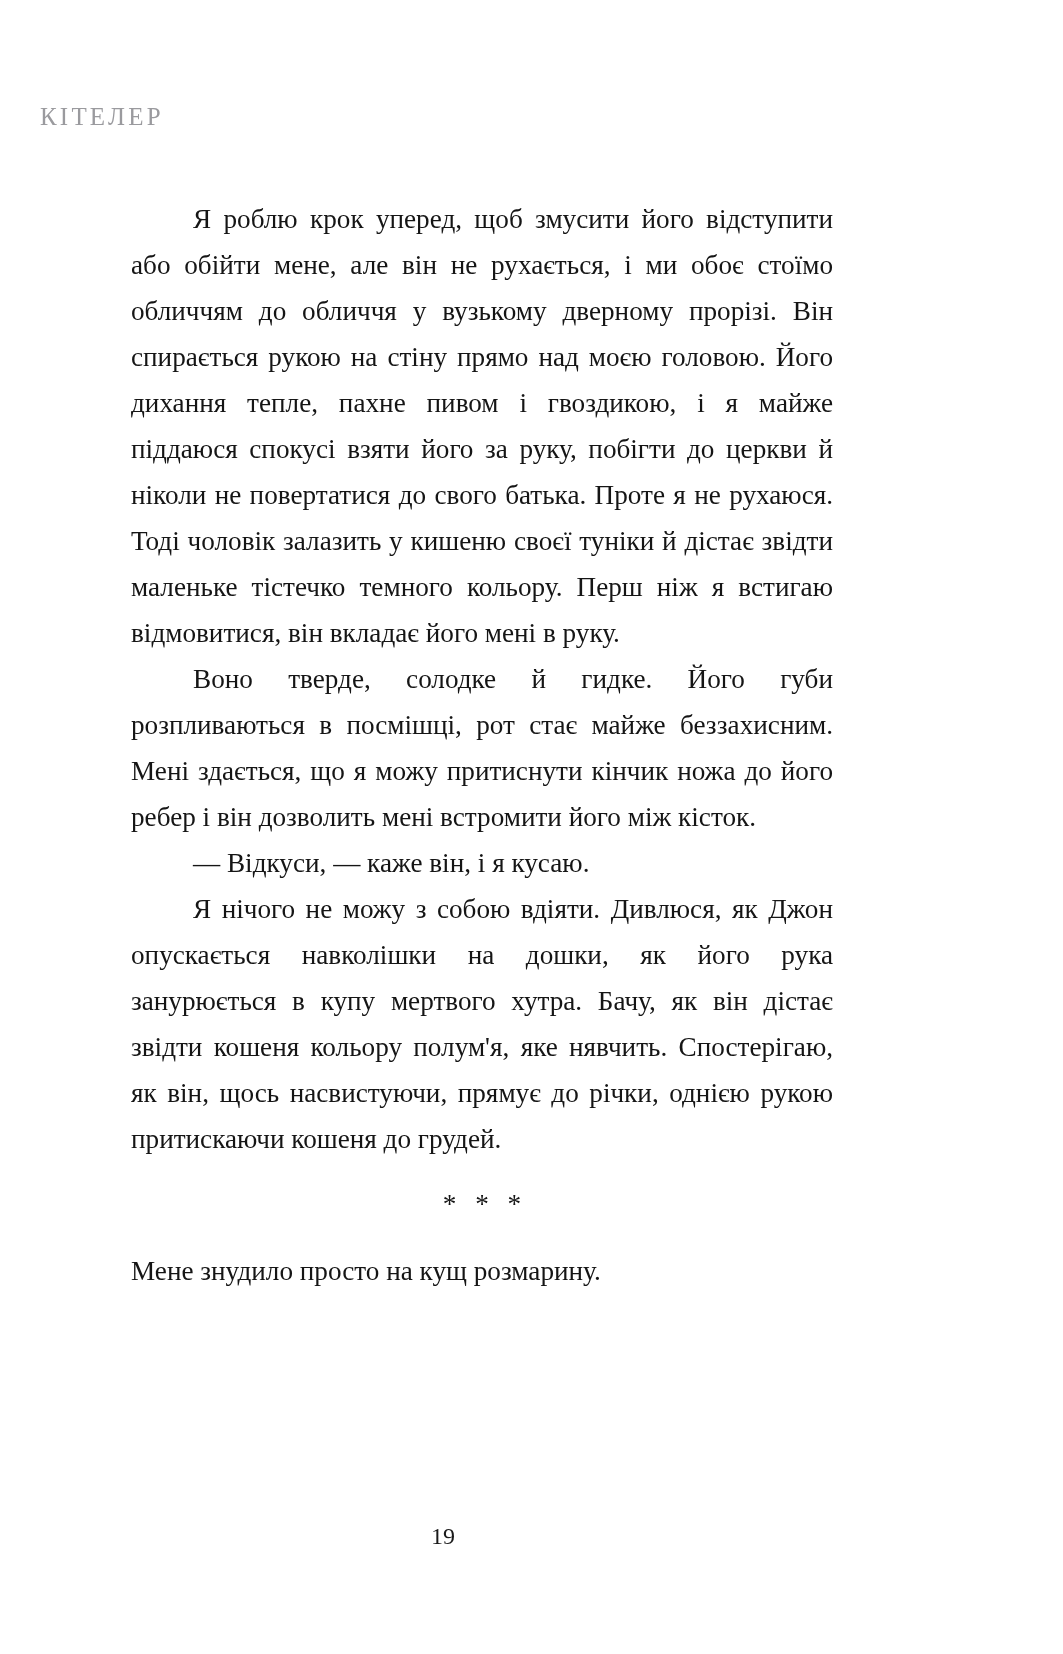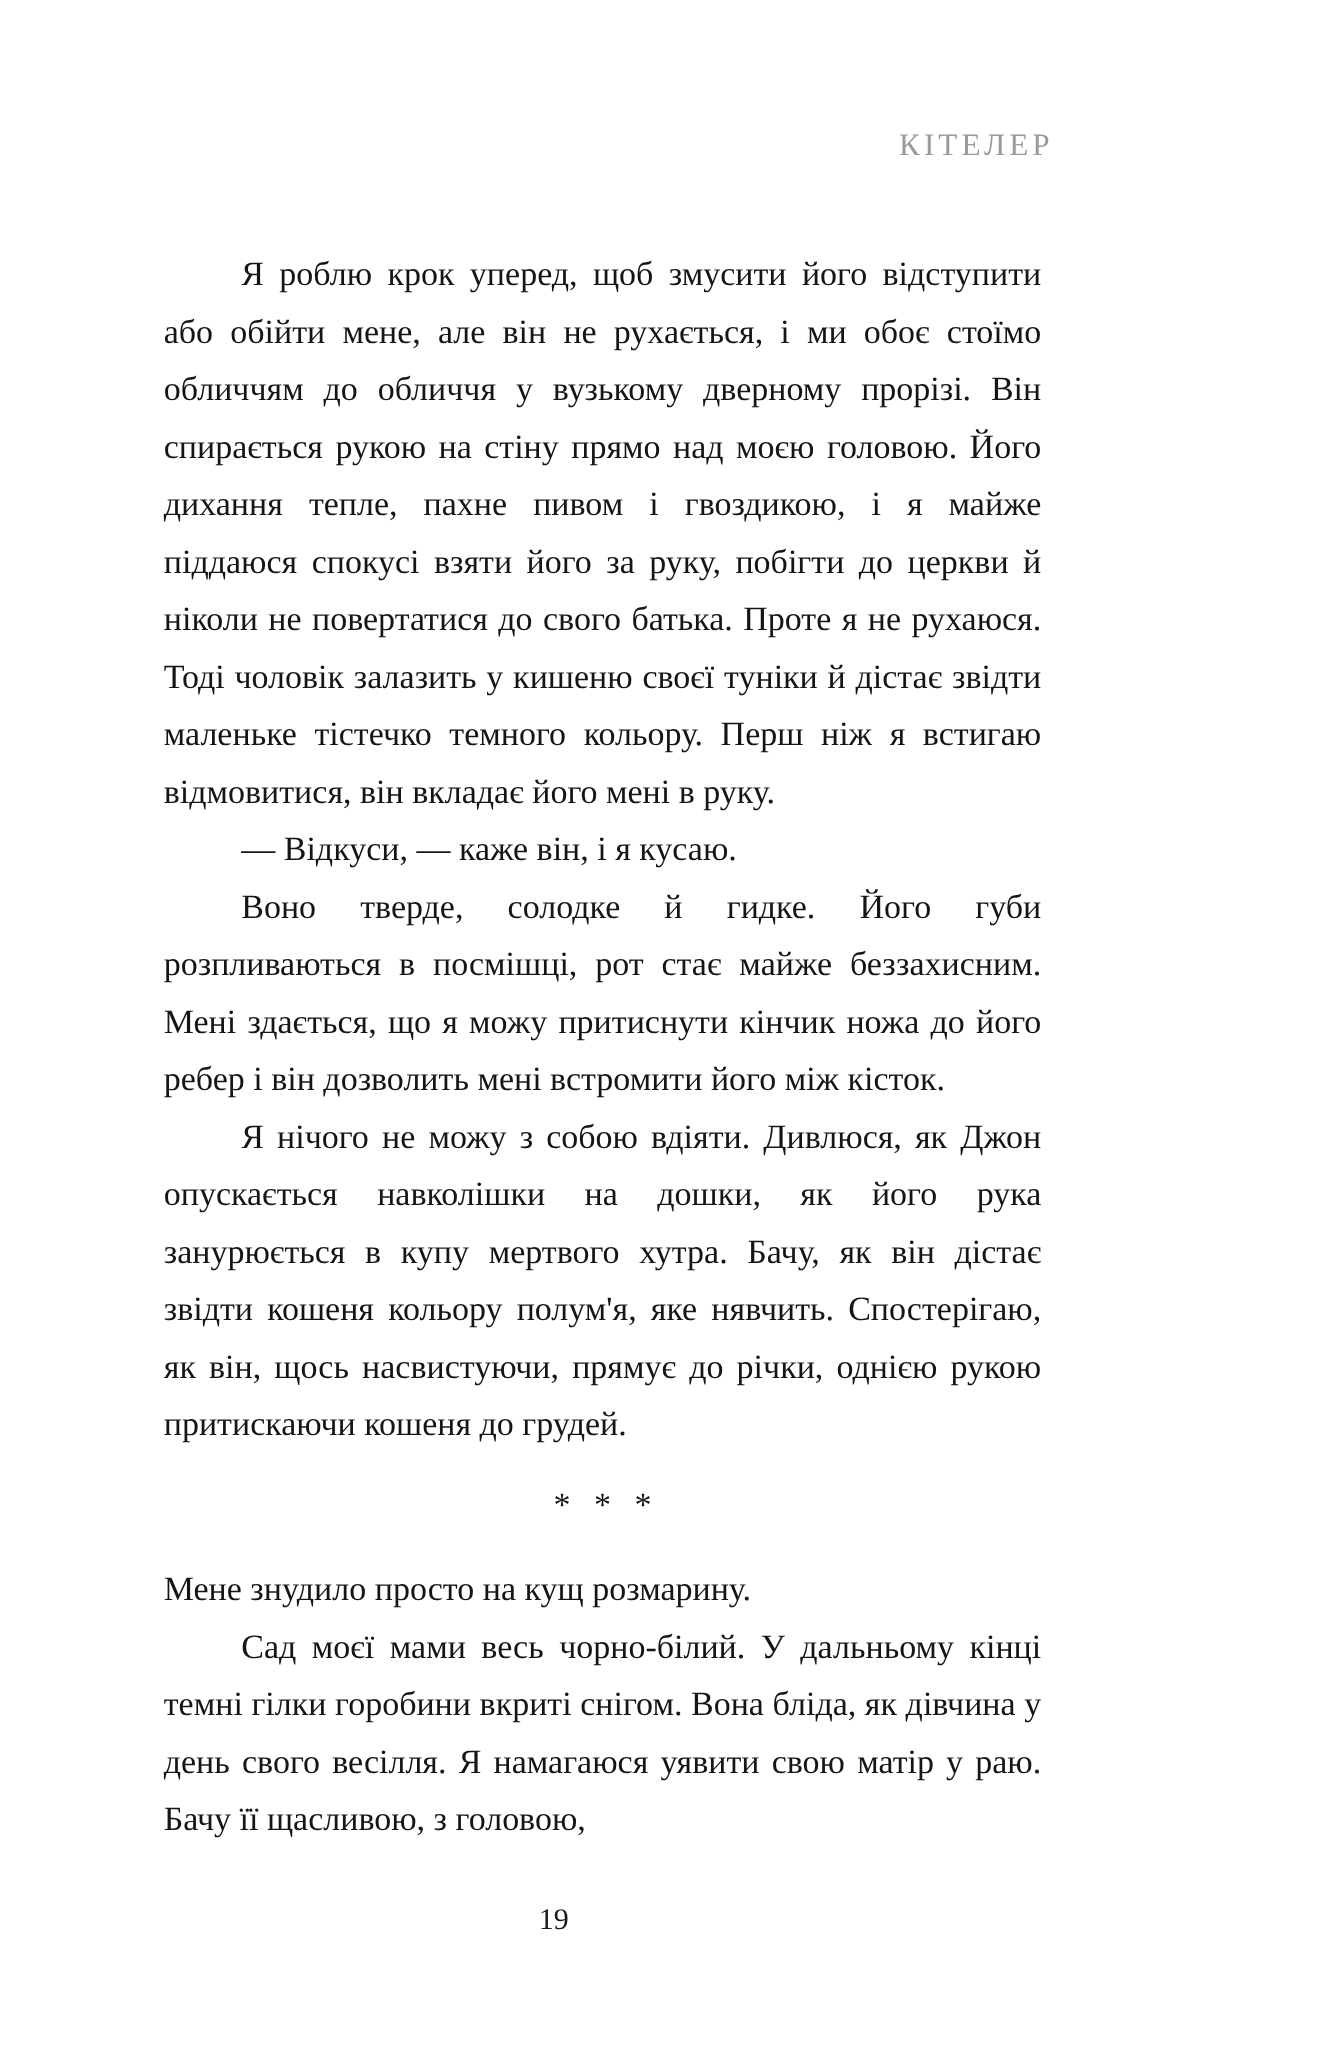--- a/index.html
+++ b/index.html
@@ -17,27 +17,28 @@
     box-sizing: border-box;
     overflow: hidden;
   }
 
   
   .running-header {
     position: absolute;
     top: 104px;
     left: 0;
     width: 843px;
-    text-align: right;
+    text-align: left;
     font-family: "Liberation Serif", "DejaVu Serif", serif;
     font-size: 25px;
     letter-spacing: 3.2px;
     color: #9a9a9e;
     line-height: 1;
     white-space: pre;
+    padding-left: 40px;
   }
 
   
   .text-block {
     position: absolute;
     top: 196px;
     left: 131px;
     width: 702px;
   }
 
@@ -95,30 +96,29 @@
 <body>
 
 <div class="page">
 
   <div class="running-header">КІТЕЛЕР</div>
 
   <div class="text-block">
 
     <p class="para last-line-left">Я роблю крок уперед, щоб змусити його відступити або обійти мене, але він не рухається, і ми обоє стоїмо обличчям до обличчя у вузькому дверному прорізі. Він спирається рукою на стіну прямо над моєю головою. Його дихання тепле, пахне пивом і гвоздикою, і я майже піддаюся спокусі взяти його за руку, побігти до церкви й ніколи не повертатися до свого батька. Проте я не рухаюся. Тоді чоловік залазить у кишеню своєї туніки й дістає звідти маленьке тістечко темного кольору. Перш ніж я встигаю відмовитися, він вкладає його мені в руку.</p>
 
+    <p class="para last-line-left">Воно тверде, солодке й гидке. Його губи розпливаються в посмішці, рот стає майже беззахисним. Мені здається, що я можу притиснути кінчик ножа до його ребер і він дозволить мені встромити його між кісток.</p>
+
     <p class="para last-line-left">— Відкуси, — каже він, і я кусаю.</p>
-
-    <p class="para last-line-left">Воно тверде, солодке й гидке. Його губи розпливаються в посмішці, рот стає майже беззахисним. Мені здається, що я можу притиснути кінчик ножа до його ребер і він дозволить мені встромити його між кісток.</p>
 
 
     <p class="para last-line-left">Я нічого не можу з собою вдіяти. Дивлюся, як Джон опускається навколішки на дошки, як його рука занурюється в купу мертвого хутра. Бачу, як він дістає звідти кошеня кольору полум'я, яке нявчить. Спостерігаю, як він, щось насвистуючи, прямує до річки, однією рукою притискаючи кошеня до грудей.</p>
 
     <div class="scene-divider">* * *</div>
 
     <p class="para no-indent last-line-left">Мене знудило просто на кущ розмарину.</p>
 
-    <p class="para last-line-left">Сад моєї мами весь чорно-білий. У дальньому кінці темні гілки горобини вкриті снігом. Вона бліда, як дівчина у день свого весілля. Я намагаюся уявити свою матір у раю. Бачу її щасливою, з головою,</p>
 
   </div>
 
   <div class="folio">19</div>
 
 </div>
 
 </body></html>

